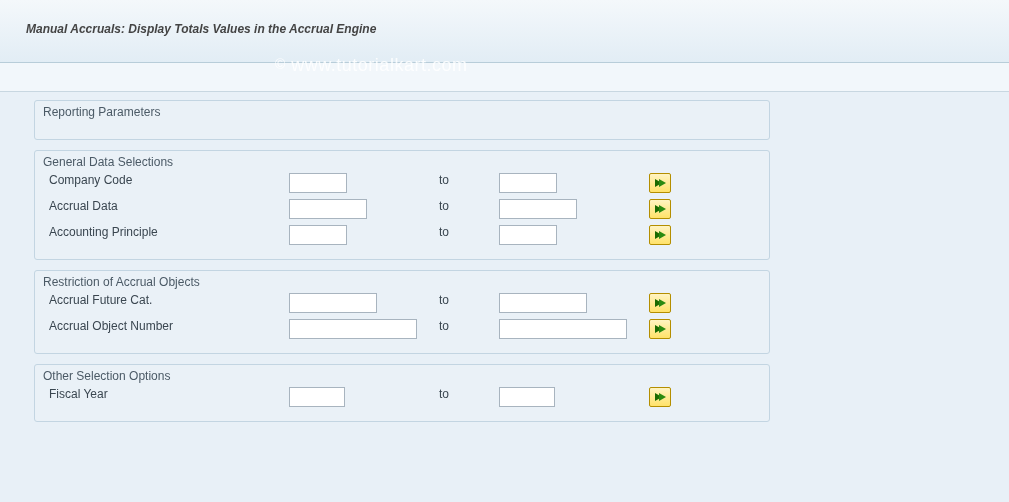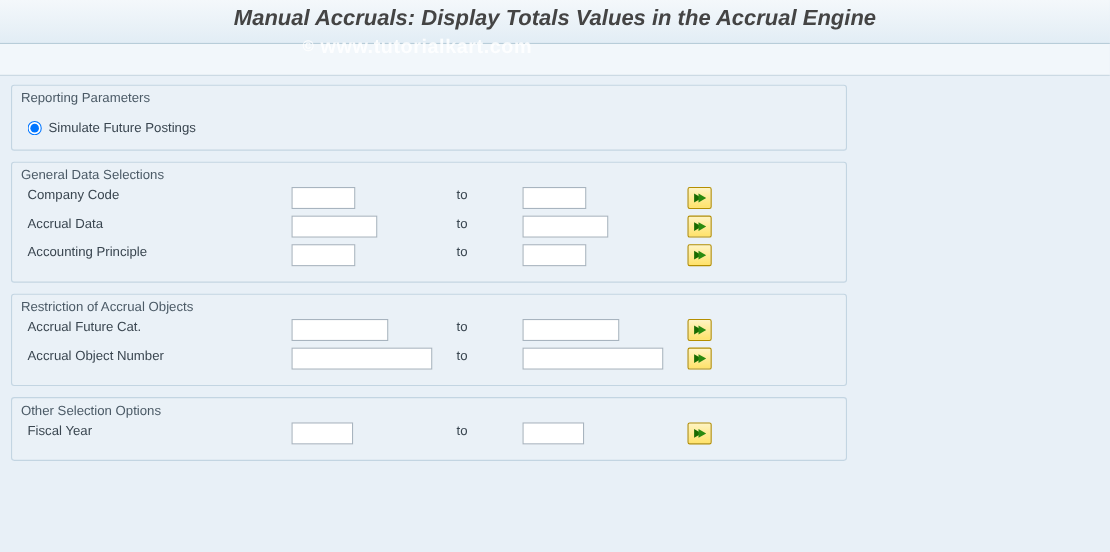--- a/index.html
+++ b/index.html
@@ -13,34 +13,32 @@
     color: #333;
     overflow: hidden;
   }
 
   .title-bar {
     background: linear-gradient(#f4f8fb, #e2edf5);
     border-bottom: 1px solid #b8cdd9;
     padding: 6px 10px 10px 10px;
   }
   .title-bar h1 {
-    margin: 0;
-    font-size: 20px;
+    margin: 16px;
+    font-size: 12px;
     font-style: italic;
     font-weight: bold;
     color: #444;
-    text-align: center;
   }
 
   .toolbar-strip {
     height: 28px;
     border-bottom: 1px solid #c8d7e1;
     background: #f2f7fb;
     position: relative;
-    font-weight: bold;
   }
   .watermark {
     position: absolute;
     left: 275px;
     top: -8px;
     font-size: 18px;
     color: rgba(255,255,255,0.85);
     pointer-events: none;
     letter-spacing: 0.5px;
   }
@@ -53,20 +51,21 @@
     padding: 8px 10px;
     width: 760px; 
   }
 
   .groupbox {
     border: 1px solid #c3d5e2;
     background: #eaf1f7;
     border-radius: 3px;
     margin-bottom: 10px;
     padding: 4px 4px 8px 8px;
+    margin-left: 24px;
   }
   .groupbox .legend {
     font-size: 12px;
     color: #4b5a66;
     margin: 0 0 4px 0;
     padding: 0;
   }
 
   .inner-row {
     background: #e3ecf4;
@@ -157,24 +156,20 @@
 </div>
 <div class="toolbar-strip">
   <span class="watermark"><span class="copy">©</span> <span>www.tutorialkart.com</span></span>
 </div>
 
 <div class="content">
 
   <div class="groupbox">
     <div class="legend">Reporting Parameters</div>
     <div class="radio-group">
-      <div class="radio-row">
-        <input type="radio" name="mode" checked="" style="">
-        <label>Simulate Future Postings</label>
-      </div>
     </div>
   </div>
 
   <div class="groupbox">
     <div class="legend">General Data Selections</div>
     <div class="range-grid">
       <div class="range-row">
         <span class="label">Company Code</span>
         <span class="from-cell"><input type="text" class="sap-input w50" value="" style=""></span>
         <span class="to-label">to</span>

